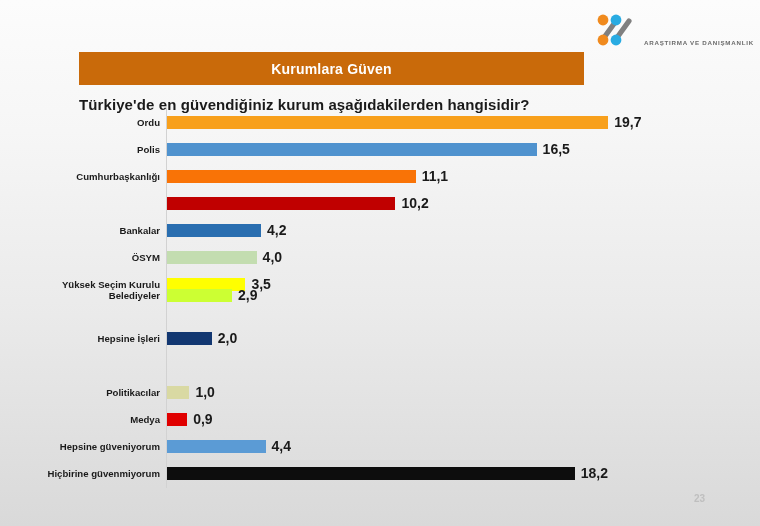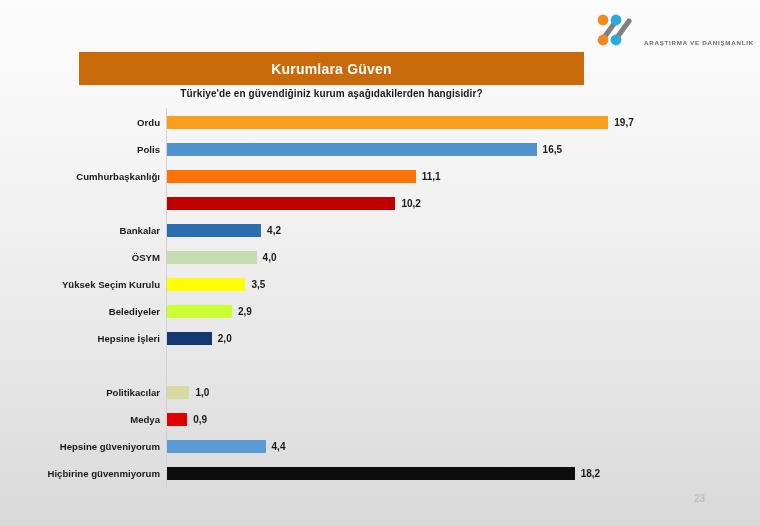--- a/index.html
+++ b/index.html
@@ -69,24 +69,24 @@
   }
   .title-bar .title-text {
     color: #FFFFFF;
     font-size: 14px;
     font-weight: bold;
     letter-spacing: 0.2px;
   }
   .subtitle {
     position: absolute;
     left: 79px;
-    top: 88px;
+    top: 96px;
     width: 505px;
-    text-align: center;
-    font-size: 10px;
+    text-align: left;
+    font-size: 15px;
     font-weight: bold;
     color: #1A1A1A;
     letter-spacing: 0.1px;
   }
 
   
   .chart {
     position: absolute;
     left: 0px;
     top: 108px;
@@ -124,21 +124,21 @@
     left: 167px;
     display: flex;
     align-items: center;
   }
   .bar {
     height: 13px;
     display: block;
   }
   .val-label {
     margin-left: 6px;
-    font-size: 10px;
+    font-size: 14px;
     font-weight: bold;
     color: #1A1A1A;
     white-space: nowrap;
   }
 
   
   .page-num {
     position: absolute;
     right: 55px;
     bottom: 22px;
@@ -215,21 +215,21 @@
           <span class="val-label">4,0</span>
         </div>
       </div>
       <div class="row" style="top: 163px;">
         <div class="cat-label">Yüksek Seçim Kurulu</div>
         <div class="bar-wrap">
           <span class="bar" style="width: 78.4px; background: rgb(255, 255, 0);"></span>
           <span class="val-label">3,5</span>
         </div>
       </div>
-      <div class="row" style="top: 190px;">
+      <div class="row" style="top: 174px;">
         <div class="cat-label">Belediyeler</div>
         <div class="bar-wrap">
           <span class="bar" style="width: 64.96px; background: rgb(204, 255, 51);"></span>
           <span class="val-label">2,9</span>
         </div>
       </div>
       <div class="row" style="top: 217px;">
         <div class="cat-label">Hepsine İşleri</div>
         <div class="bar-wrap">
           <span class="bar" style="width: 44.8px; background: rgb(18, 55, 113);"></span>

